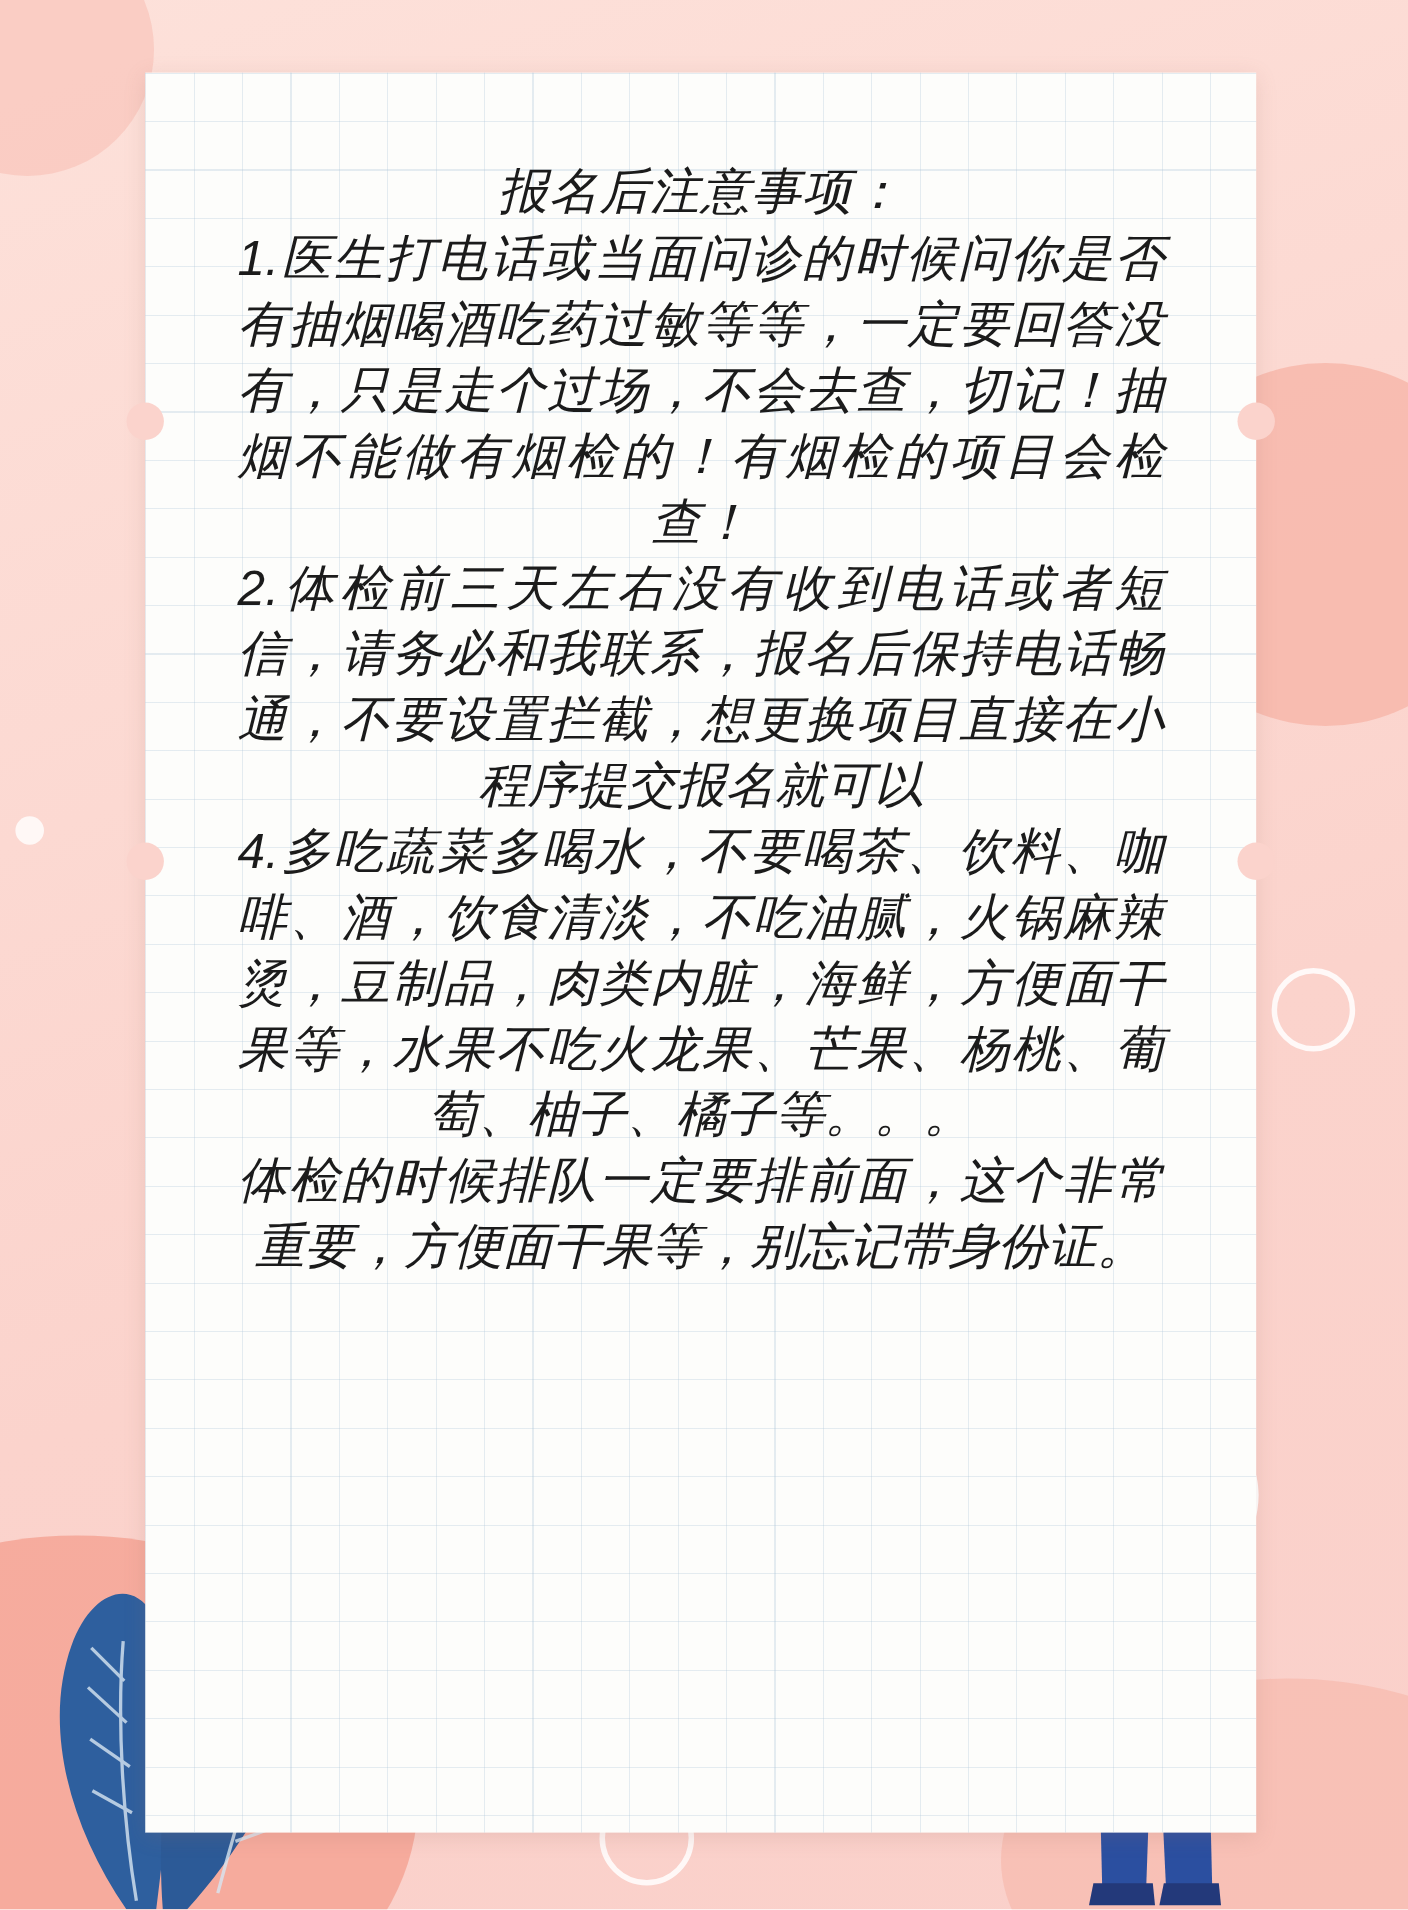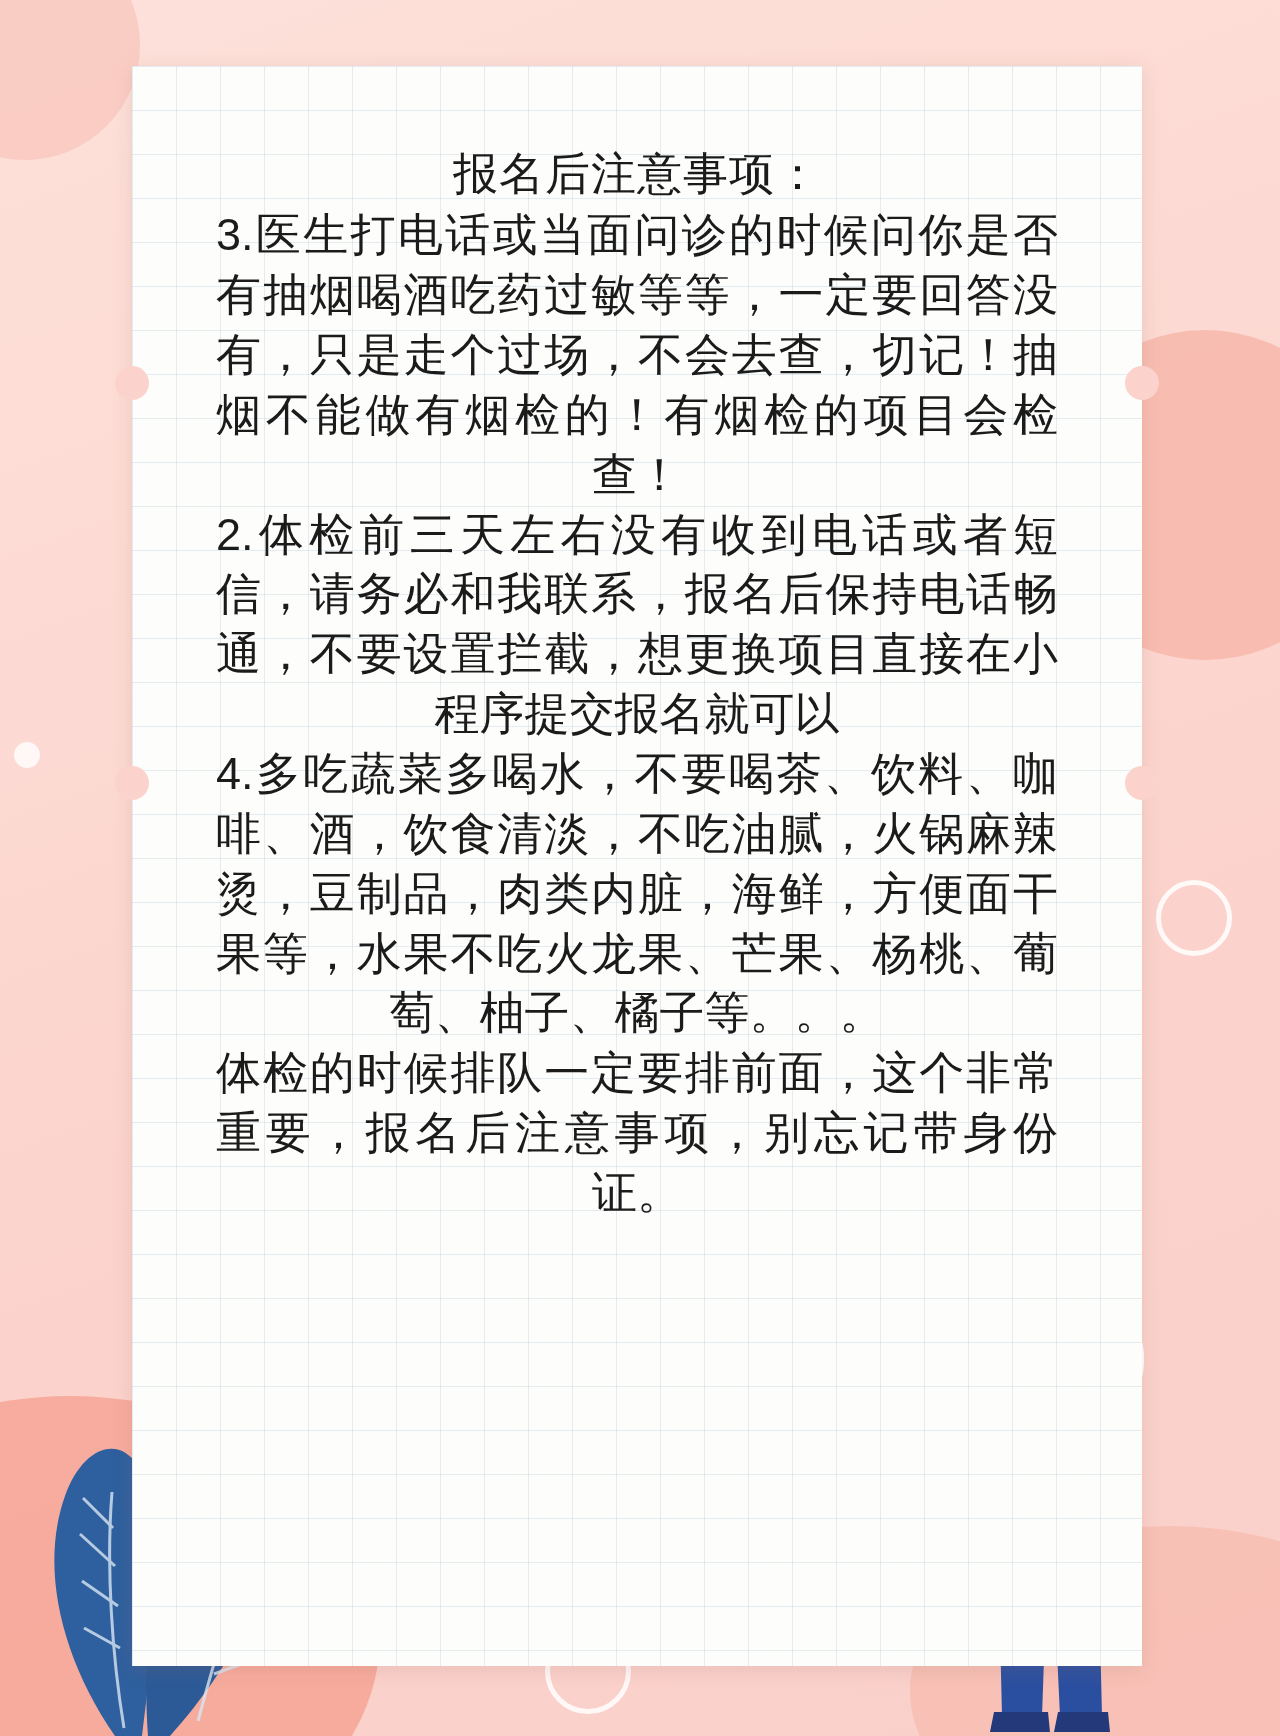--- a/index.html
+++ b/index.html
@@ -10,20 +10,21 @@
   body {
     font-family: "Liberation Sans", "DejaVu Sans", sans-serif;
   }
 
   .poster {
     position: relative;
     width: 1280px;
     height: 1736px;
     overflow: hidden;
     background: linear-gradient(160deg, #fde1da 0%, #fcd9d2 35%, #fbd3cc 60%, #fad0ca 100%);
+    font-style: italic;
   }
 
   
   .blob {
     position: absolute;
     border-radius: 50%;
     pointer-events: none;
   }
   .blob-top-left {
     width: 230px; height: 230px;
@@ -218,20 +219,20 @@
   </div>
 
   <div class="note">
     <div class="notch left" style="top: 300px;"></div>
     <div class="notch left" style="top: 700px;"></div>
     <div class="notch right" style="top: 300px;"></div>
     <div class="notch right" style="top: 700px;"></div>
 
     <div class="note-inner">
       <h1 class="note-title">报名后注意事项：</h1>
-      <p class="para">3.医生打电话或当面问诊的时候问你是否有抽烟喝酒吃药过敏等等，一定要回答没有，只是走个过场，不会去查，切记！抽烟不能做有烟检的！有烟检的项目会检查！</p>
+      <p class="para">1.医生打电话或当面问诊的时候问你是否有抽烟喝酒吃药过敏等等，一定要回答没有，只是走个过场，不会去查，切记！抽烟不能做有烟检的！有烟检的项目会检查！</p>
       <p class="para">2.体检前三天左右没有收到电话或者短信，请务必和我联系，报名后保持电话畅通，不要设置拦截，想更换项目直接在小程序提交报名就可以</p>
       <p class="para">4.多吃蔬菜多喝水，不要喝茶、饮料、咖啡、酒，饮食清淡，不吃油腻，火锅麻辣烫，豆制品，肉类内脏，海鲜，方便面干果等，水果不吃火龙果、芒果、杨桃、葡萄、柚子、橘子等。。。</p>
-      <p class="para">体检的时候排队一定要排前面，这个非常重要，报名后注意事项，别忘记带身份证。</p>
+      <p class="para">体检的时候排队一定要排前面，这个非常重要，方便面干果等，别忘记带身份证。</p>
     </div>
   </div>
 
 </div>
 
 </body></html>

